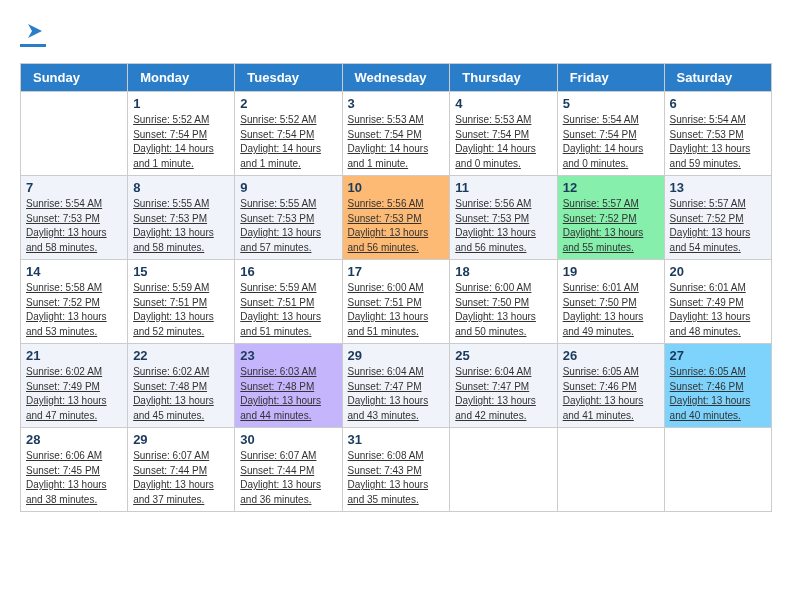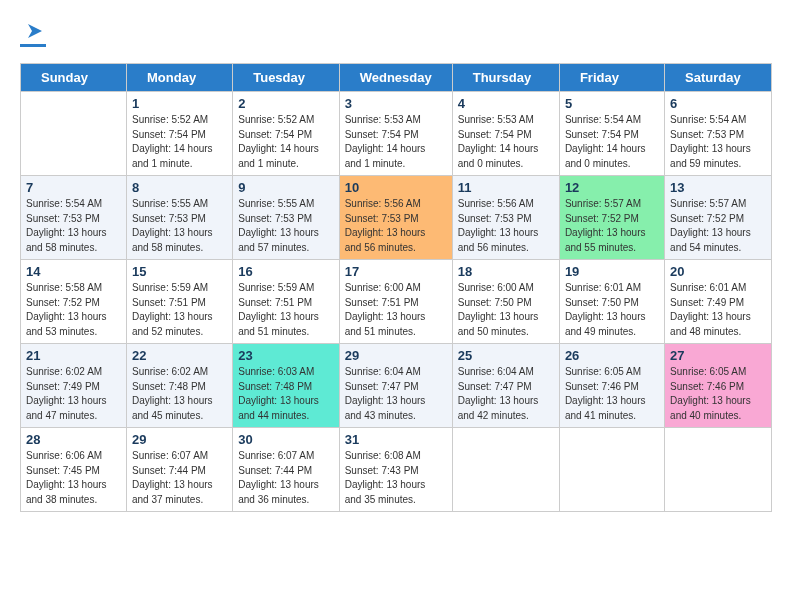--- a/index.html
+++ b/index.html
@@ -42,21 +42,21 @@
       font-weight: normal;
     }
     .calendar {
       width: 100%;
       border-collapse: collapse;
       border: 1px solid #ccc;
     }
     .calendar th {
       background: #2a7dc9;
       color: #fff;
-      padding: 6px 20px;
+      padding: 6px 12px;
       font-size: 13px;
       font-weight: bold;
       text-align: left;
       border: 1px solid #ccc;
     }
     .calendar td {
       border: 1px solid #ccc;
       vertical-align: top;
       padding: 4px 5px;
       width: 108px;
@@ -72,20 +72,21 @@
       font-size: 13px;
       font-weight: bold;
       color: #1a3a5c;
       display: block;
       margin-bottom: 2px;
     }
     .day-info {
       font-size: 10px;
       color: #333;
       line-height: 1.45;
+      text-decoration: underline;
     }
     .empty-cell {
       background: #fff !important;
     }
   </style>
 </head>
 <body>
 
 <div class="header-area">
   <div class="logo">
@@ -206,37 +207,37 @@
       </tr>
       <tr>
         <td style="background: rgb(240, 244, 250);">
           <span class="day-number">21</span>
           <div class="day-info">Sunrise: 6:02 AM<br>Sunset: 7:49 PM<br>Daylight: 13 hours<br>and 47 minutes.</div>
         </td>
         <td style="background: rgb(240, 244, 250);">
           <span class="day-number">22</span>
           <div class="day-info">Sunrise: 6:02 AM<br>Sunset: 7:48 PM<br>Daylight: 13 hours<br>and 45 minutes.</div>
         </td>
-        <td style="background: #5eead4;">
+        <td style="background: #c4b5fd;">
           <span class="day-number">23</span>
           <div class="day-info">Sunrise: 6:03 AM<br>Sunset: 7:48 PM<br>Daylight: 13 hours<br>and 44 minutes.</div>
         </td>
         <td style="background: rgb(240, 244, 250);">
           <span class="day-number">29</span>
           <div class="day-info">Sunrise: 6:04 AM<br>Sunset: 7:47 PM<br>Daylight: 13 hours<br>and 43 minutes.</div>
         </td>
         <td style="background: rgb(240, 244, 250);">
           <span class="day-number">25</span>
           <div class="day-info">Sunrise: 6:04 AM<br>Sunset: 7:47 PM<br>Daylight: 13 hours<br>and 42 minutes.</div>
         </td>
         <td style="background: rgb(240, 244, 250); margin-left: 32px;">
           <span class="day-number">26</span>
           <div class="day-info">Sunrise: 6:05 AM<br>Sunset: 7:46 PM<br>Daylight: 13 hours<br>and 41 minutes.</div>
         </td>
-        <td style="background: #f9a8d4;">
+        <td style="background: #7dd3fc;">
           <span class="day-number">27</span>
           <div class="day-info">Sunrise: 6:05 AM<br>Sunset: 7:46 PM<br>Daylight: 13 hours<br>and 40 minutes.</div>
         </td>
       </tr>
       <tr>
         <td>
           <span class="day-number">28</span>
           <div class="day-info">Sunrise: 6:06 AM<br>Sunset: 7:45 PM<br>Daylight: 13 hours<br>and 38 minutes.</div>
         </td>
         <td>

